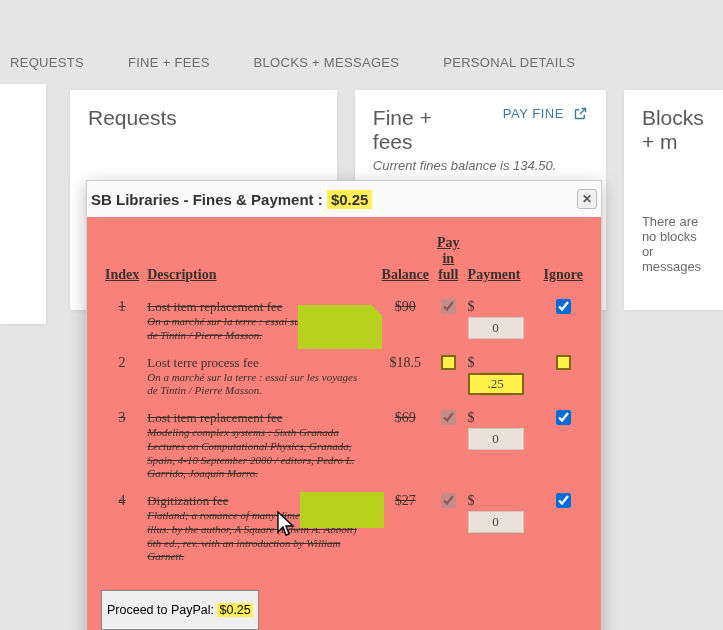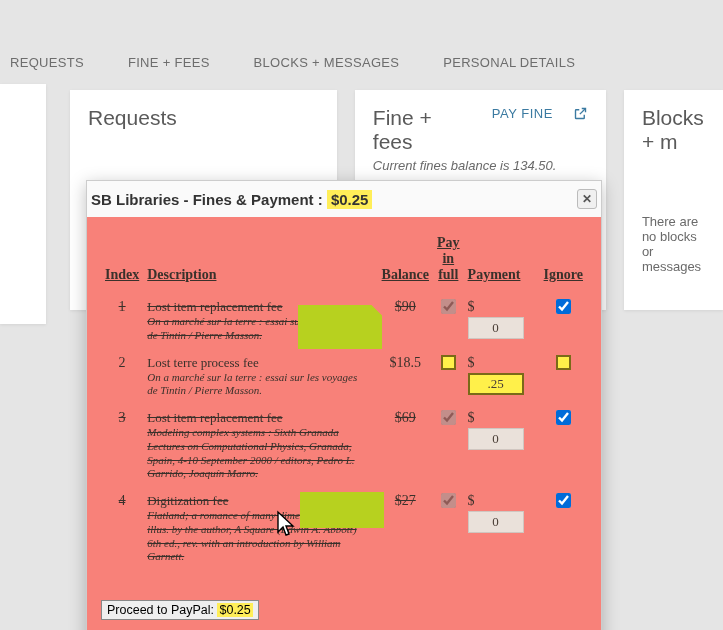--- a/index.html
+++ b/index.html
@@ -48,21 +48,21 @@
     margin-bottom: 4px;
   }
   .card .sub { font-style: italic; color: #6a6a6a; font-size: 13px; }
   .card .payfine {
     float: right;
     font-size: 13px;
     letter-spacing: .5px;
     color: #3b7aa1;
     display: inline-flex;
     align-items: flex-end;
-    gap: 20px;
+    gap: 9px;
     cursor: pointer;
     padding-left: 32px;
   }
   .card .payfine svg { width: 15px; height: 15px; }
   .card.blocks .msg { font-size: 13px; color: #6a6a6a; margin-top: 60px; }
 
   .left-stub {
     position: absolute;
     left: 0; top: 84px;
     width: 46px; height: 240px;
@@ -163,26 +163,26 @@
     appearance: none;
     width: 15px; height: 15px;
     border: 2px solid #7a6a18;
     background: #fff04a;
     display:inline-block;
     cursor:pointer;
   }
   .chk-blue { accent-color: #006bd9; }
 
   .proceed {
-    margin-top: 30px;
+    margin-top: 20px;
     font-family: Arial, sans-serif;
     font-size: 12.5px;
     background: #efefef;
     border: 1px solid #888;
-    padding: 2px 5px;
+    padding: 12px 5px;
     cursor: pointer;
   }
   .proceed .pamt {
     background: #ffee58;
     padding: 0 2px;
   }
 
   
   .arrow {
     position: absolute;

